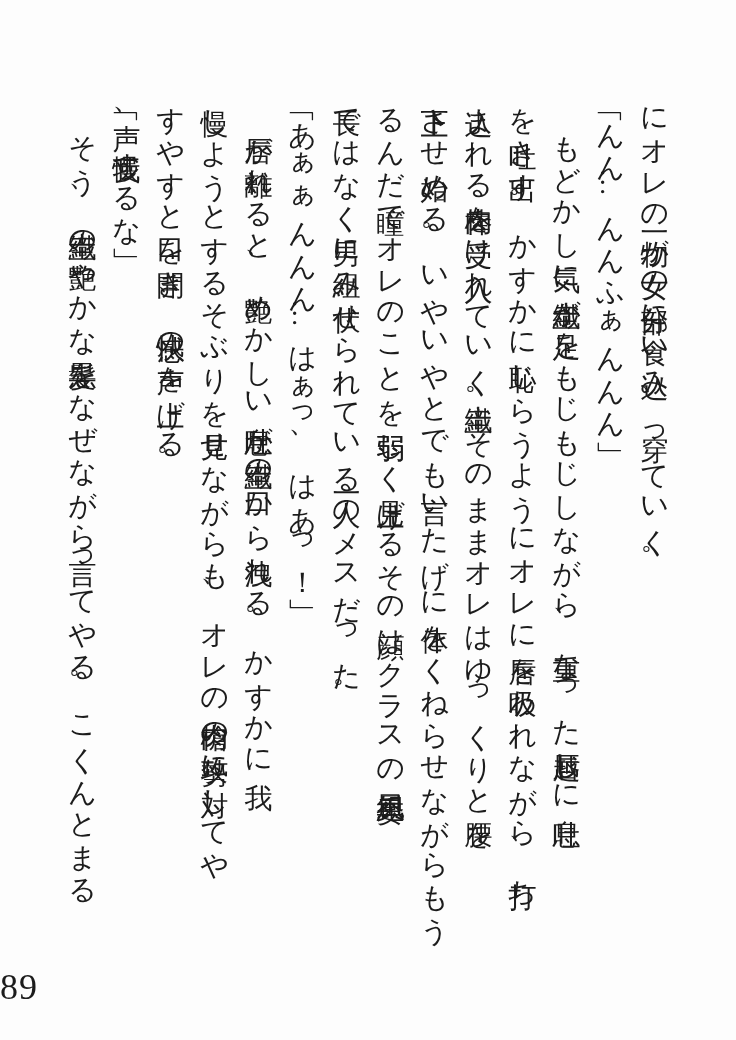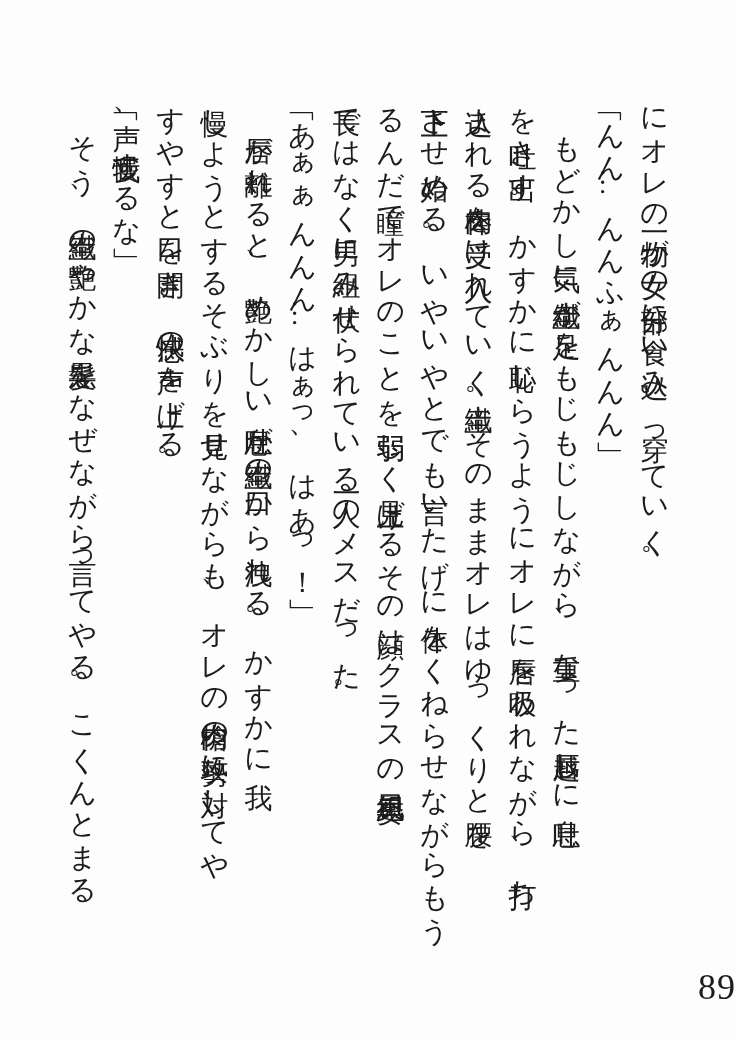--- a/index.html
+++ b/index.html
@@ -33,21 +33,21 @@
     padding: 0;
     white-space: nowrap;
   }
   .indent-1 { text-indent: 1em; }
   .indent-half { text-indent: 0.55em; }
   .page-number {
     position: absolute;
     bottom: 32px;
     left: 0;
     width: 100%;
-    text-align: right;
+    text-align: left;
     font-size: 36px;
     letter-spacing: 1px;
   }
 </style>
 </head>
 <body>
 
 <div class="page">
   <div class="text-area">
     <p class="line">にオレの一物が女の部分に食い込み、穿っていく。</p>

